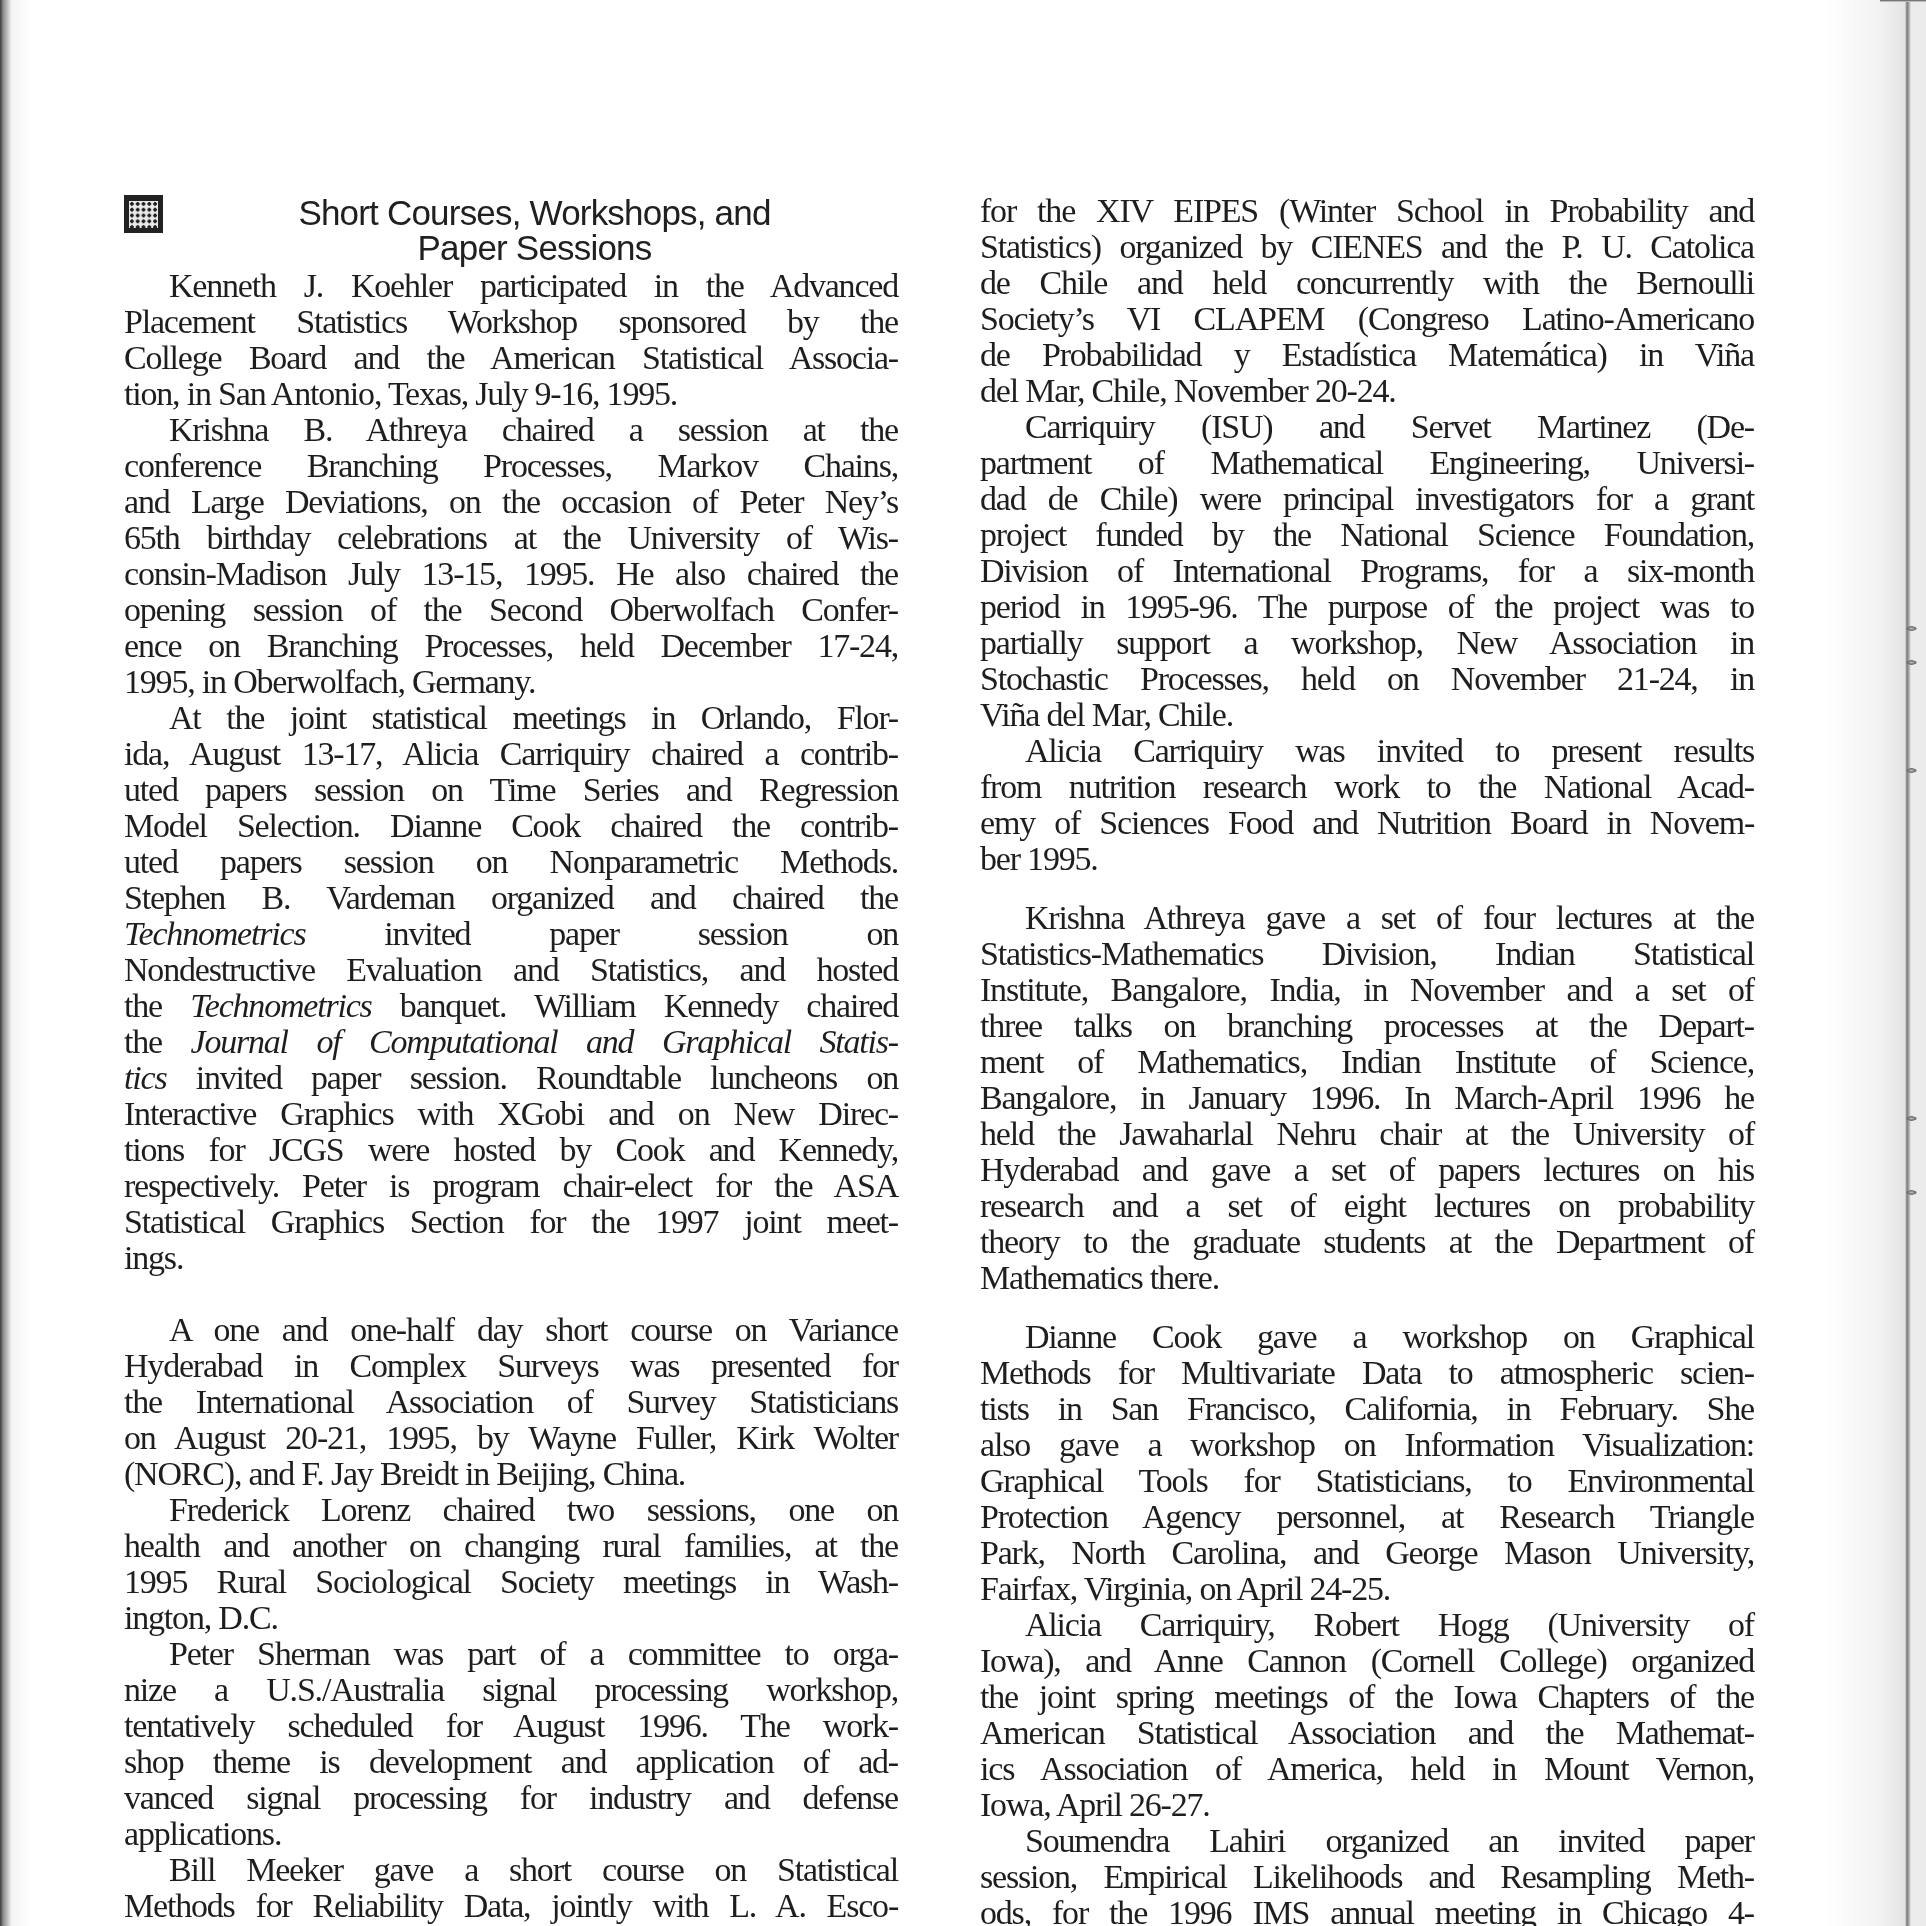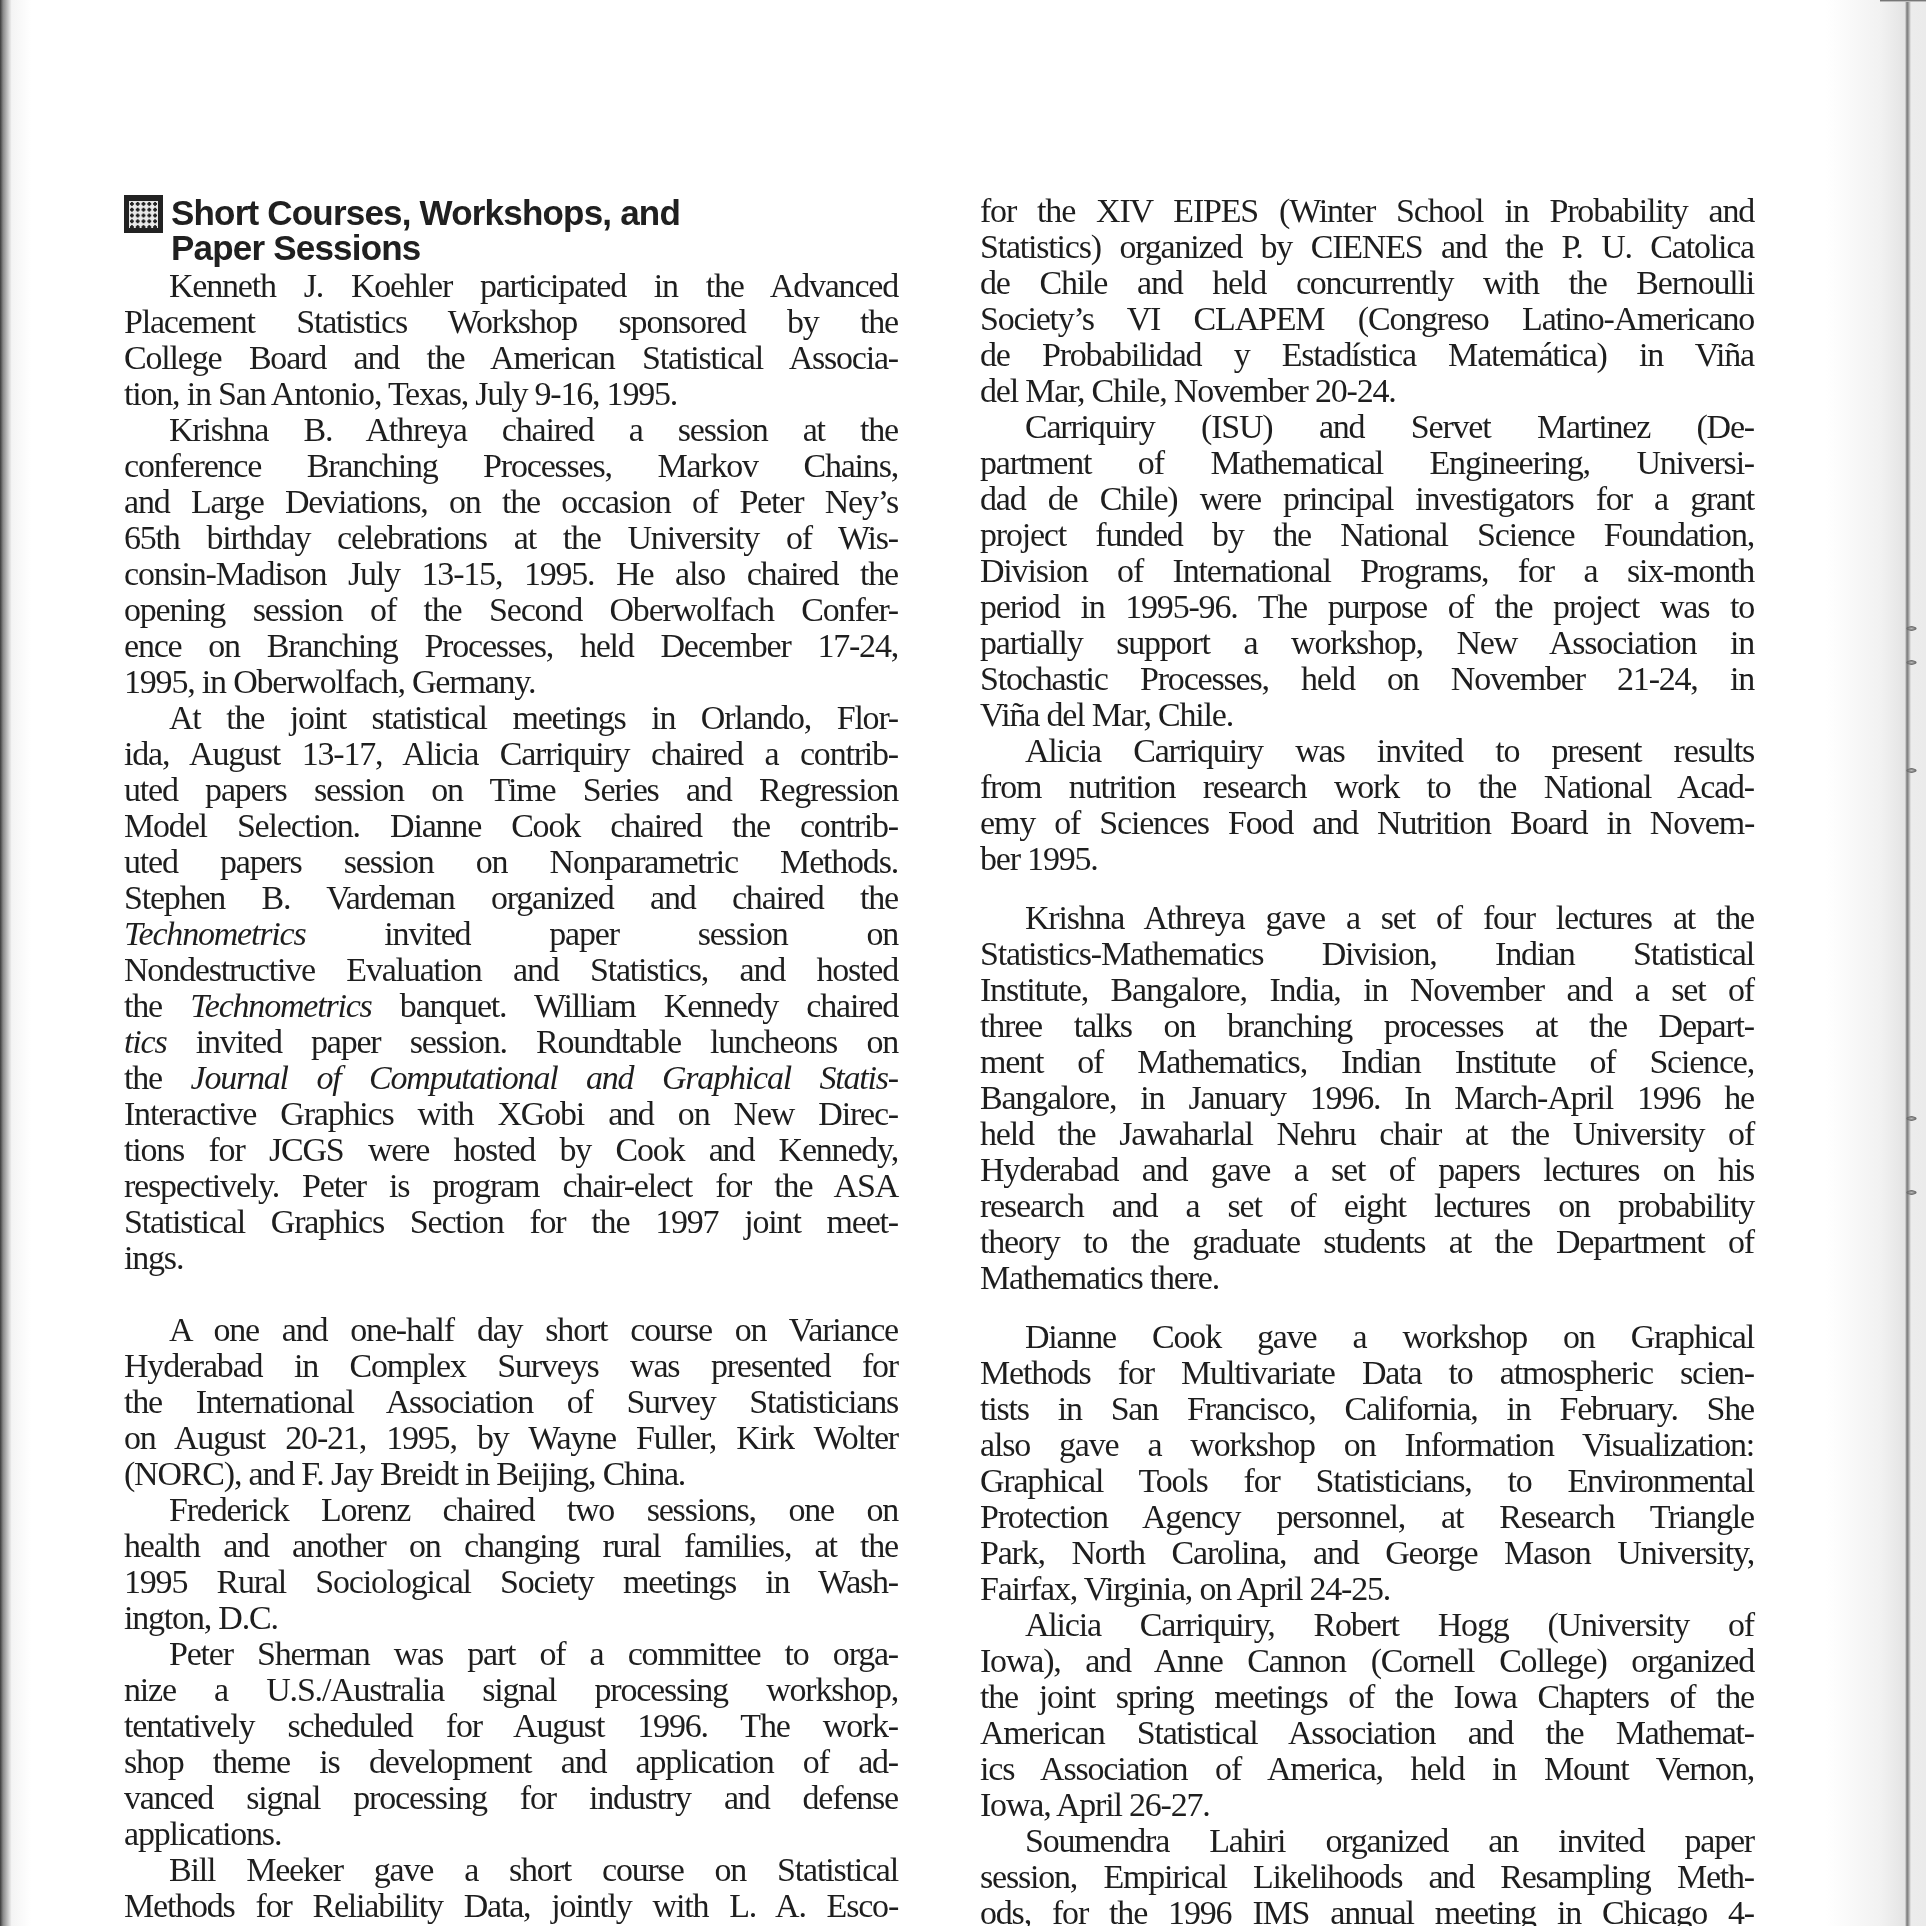--- a/index.html
+++ b/index.html
@@ -21,22 +21,22 @@
     position: absolute; width: 10.8px; height: 5.4px; border-radius: 50%;
     left: 1906px; background: radial-gradient(ellipse at center, #bbbbbb 0%, #6a6a6a 55%, rgba(255,255,255,0) 75%);
   }
   .col {
     position: absolute; width: 774px;
   }
   .col-left { left: 124px; top: 186px; }
   .col-right { left: 980px; top: 193px; }
   .heading {
     position: relative; font-family: "Liberation Sans", "DejaVu Sans", sans-serif;
-    font-weight: bold; font-size: 35px; line-height: 35px; color: #202020;
-    letter-spacing: -0.8px; margin: 8.5px 0 3.9px 0;
+    font-weight: normal; font-size: 35px; line-height: 35px; color: #202020;
+    letter-spacing: -0.8px; margin: 8.5px 0 3.9px 0; text-align: center;
   }
   .heading .icon {
     position: absolute; left: 0; top: 0.8px; width: 39px; height: 38px;
     background: #222;
   }
   .heading .icon::after {
     content: ""; position: absolute; left: 4.6px; top: 5.4px; right: 4.6px; bottom: 5.4px;
     background-color: #e8e8e8;
     background-image: radial-gradient(circle, #222 38%, transparent 42%);
     background-size: 5.8px 5.8px;
@@ -91,22 +91,22 @@
       <div class="para">
         <span class="line indent">At the joint statistical meetings in Orlando, Flor-</span>
         <span class="line">ida, August 13-17, Alicia Carriquiry chaired a contrib-</span>
         <span class="line">uted papers session on Time Series and Regression</span>
         <span class="line">Model Selection.  Dianne Cook chaired the contrib-</span>
         <span class="line">uted papers session on Nonparametric Methods.</span>
         <span class="line">Stephen B. Vardeman organized and chaired the</span>
         <span class="line"><span class="i">Technometrics</span> invited paper session on</span>
         <span class="line">Nondestructive Evaluation and Statistics, and hosted</span>
         <span class="line">the <span class="i">Technometrics</span> banquet.  William Kennedy chaired</span>
+        <span class="line">the <span class="i">Journal of Computational and Graphical Statis-</span></span>
         <span class="line"><span class="i">tics</span> invited paper session.  Roundtable luncheons on</span>
-        <span class="line">the <span class="i">Journal of Computational and Graphical Statis-</span></span>
         <span class="line">Interactive Graphics with XGobi and on New Direc-</span>
         <span class="line">tions for JCGS were hosted by Cook and Kennedy,</span>
         <span class="line">respectively.  Peter is program chair-elect for the ASA</span>
         <span class="line">Statistical Graphics Section for the 1997 joint meet-</span>
         <span class="line last">ings.</span>
       </div>
       <div class="para" style="margin-top: 36px;">
         <span class="line indent">A one and one-half day short course on Variance</span>
         <span class="line">Hyderabad in Complex Surveys was presented for</span>
         <span class="line">the International Association of Survey Statisticians</span>

